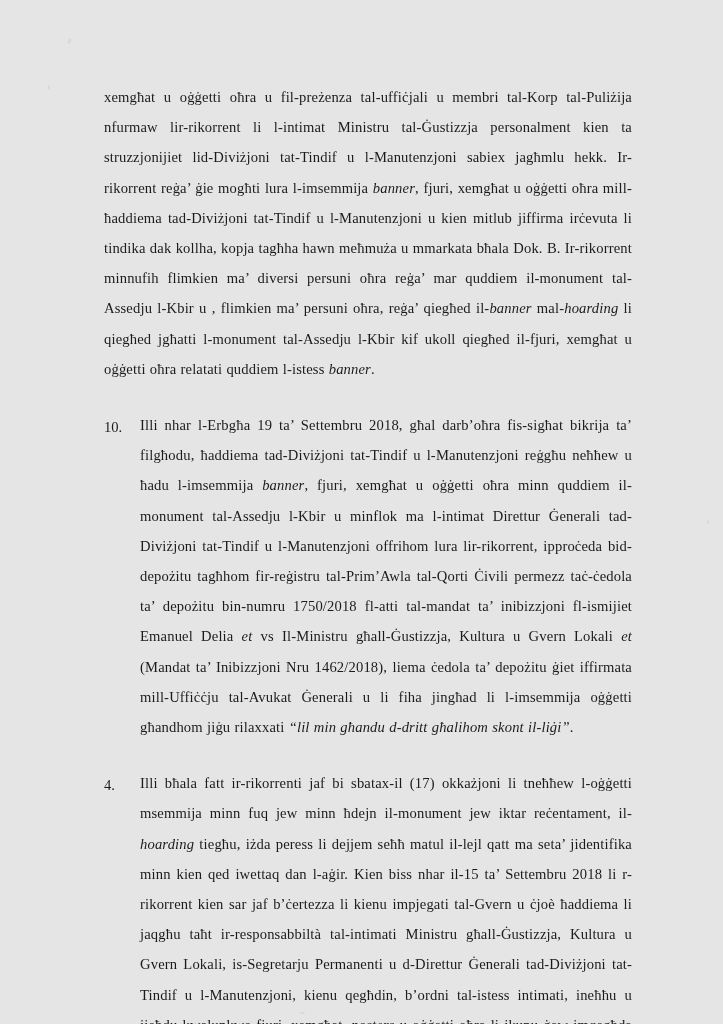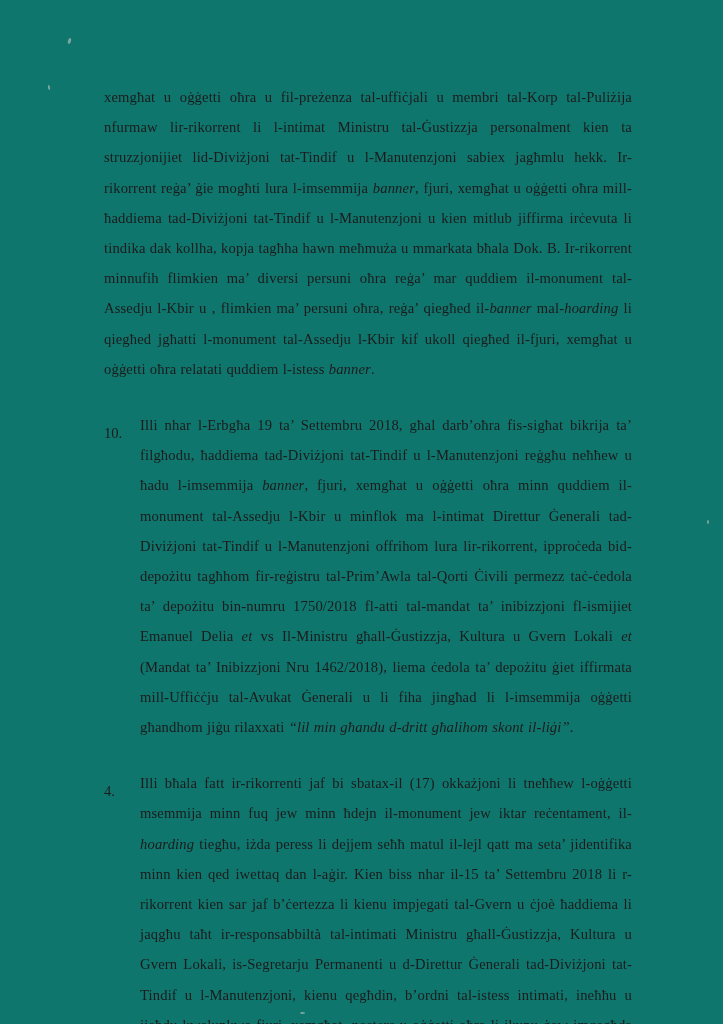--- a/index.html
+++ b/index.html
@@ -12,21 +12,21 @@
     height: 1024px;
     font-family: "Liberation Serif", serif;
     color: #1b1b1b;
     position: relative;
     overflow: hidden;
   }
   .page {
     position: relative;
     width: 723px;
     height: 1024px;
-    background: #0f766e;
+    background: #e5e5e5;
   }
   
   .speck {
     position: absolute;
     background: #cfcfc8;
     border-radius: 50%;
     opacity: .55;
   }
   .speck.s1 { left: 68px;  top: 38px;  width: 3px; height: 6px; transform: rotate(18deg); }
   .speck.s2 { left: 48px;  top: 85px;  width: 2px; height: 5px; transform: rotate(-12deg); }
@@ -52,21 +52,21 @@
     margin-bottom: 26px;
   }
   .numbered {
     position: relative;
     padding-left: 36px;
     margin-bottom: 26px;
   }
   .numbered .num {
     position: absolute;
     left: 0;
-    top: 8px;
+    top: 2px;
     width: 30px;
     text-align: left;
     font-size: 14.6px;
     line-height: 2.07;
   }
   i, .it { font-style: italic; }
 </style>
 </head>
 <body>
 

